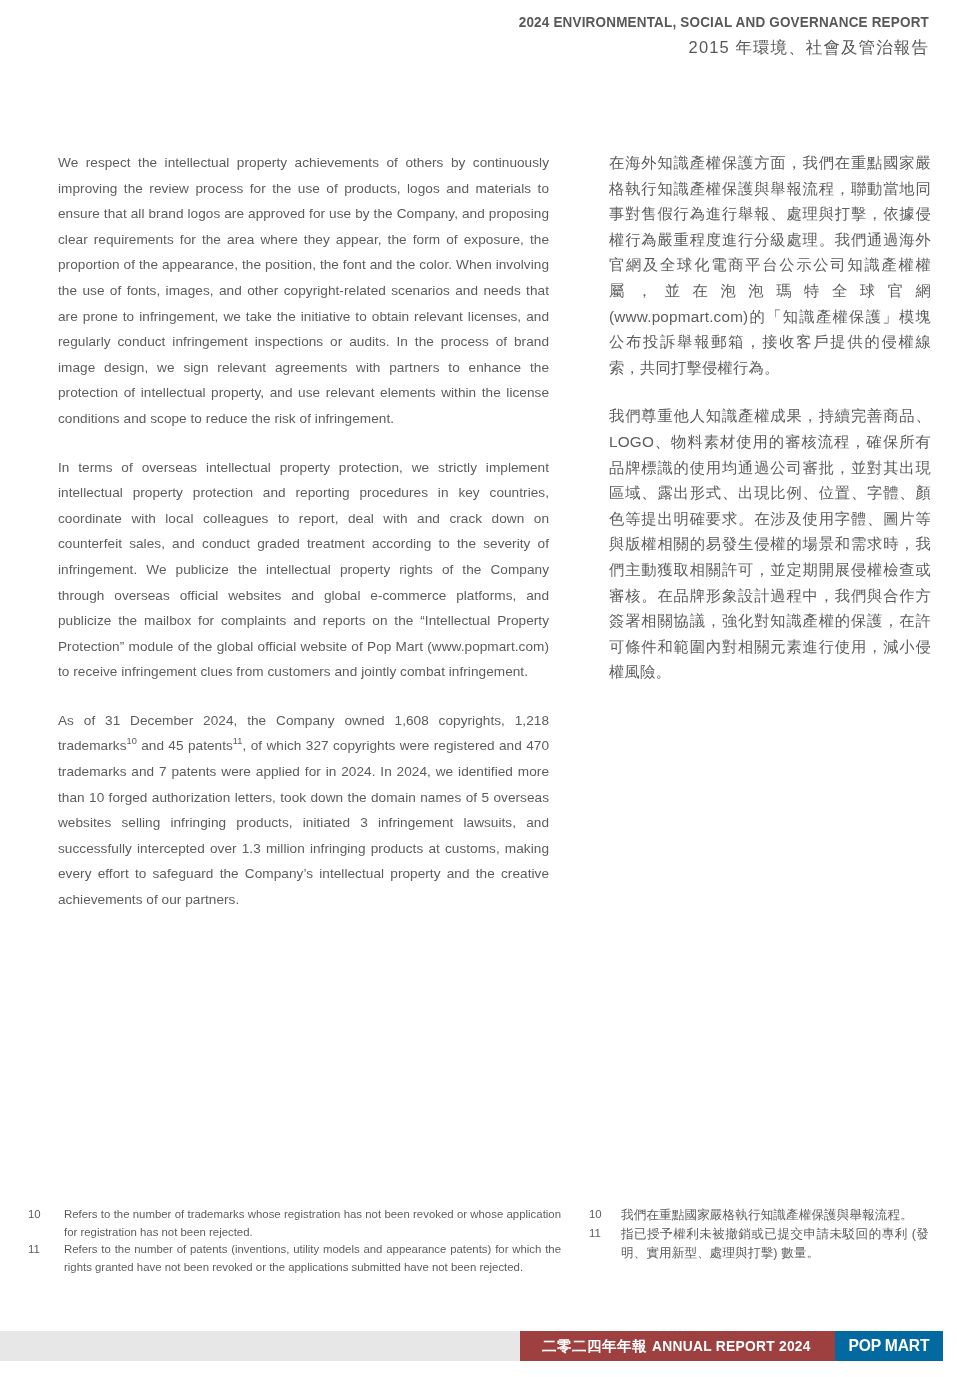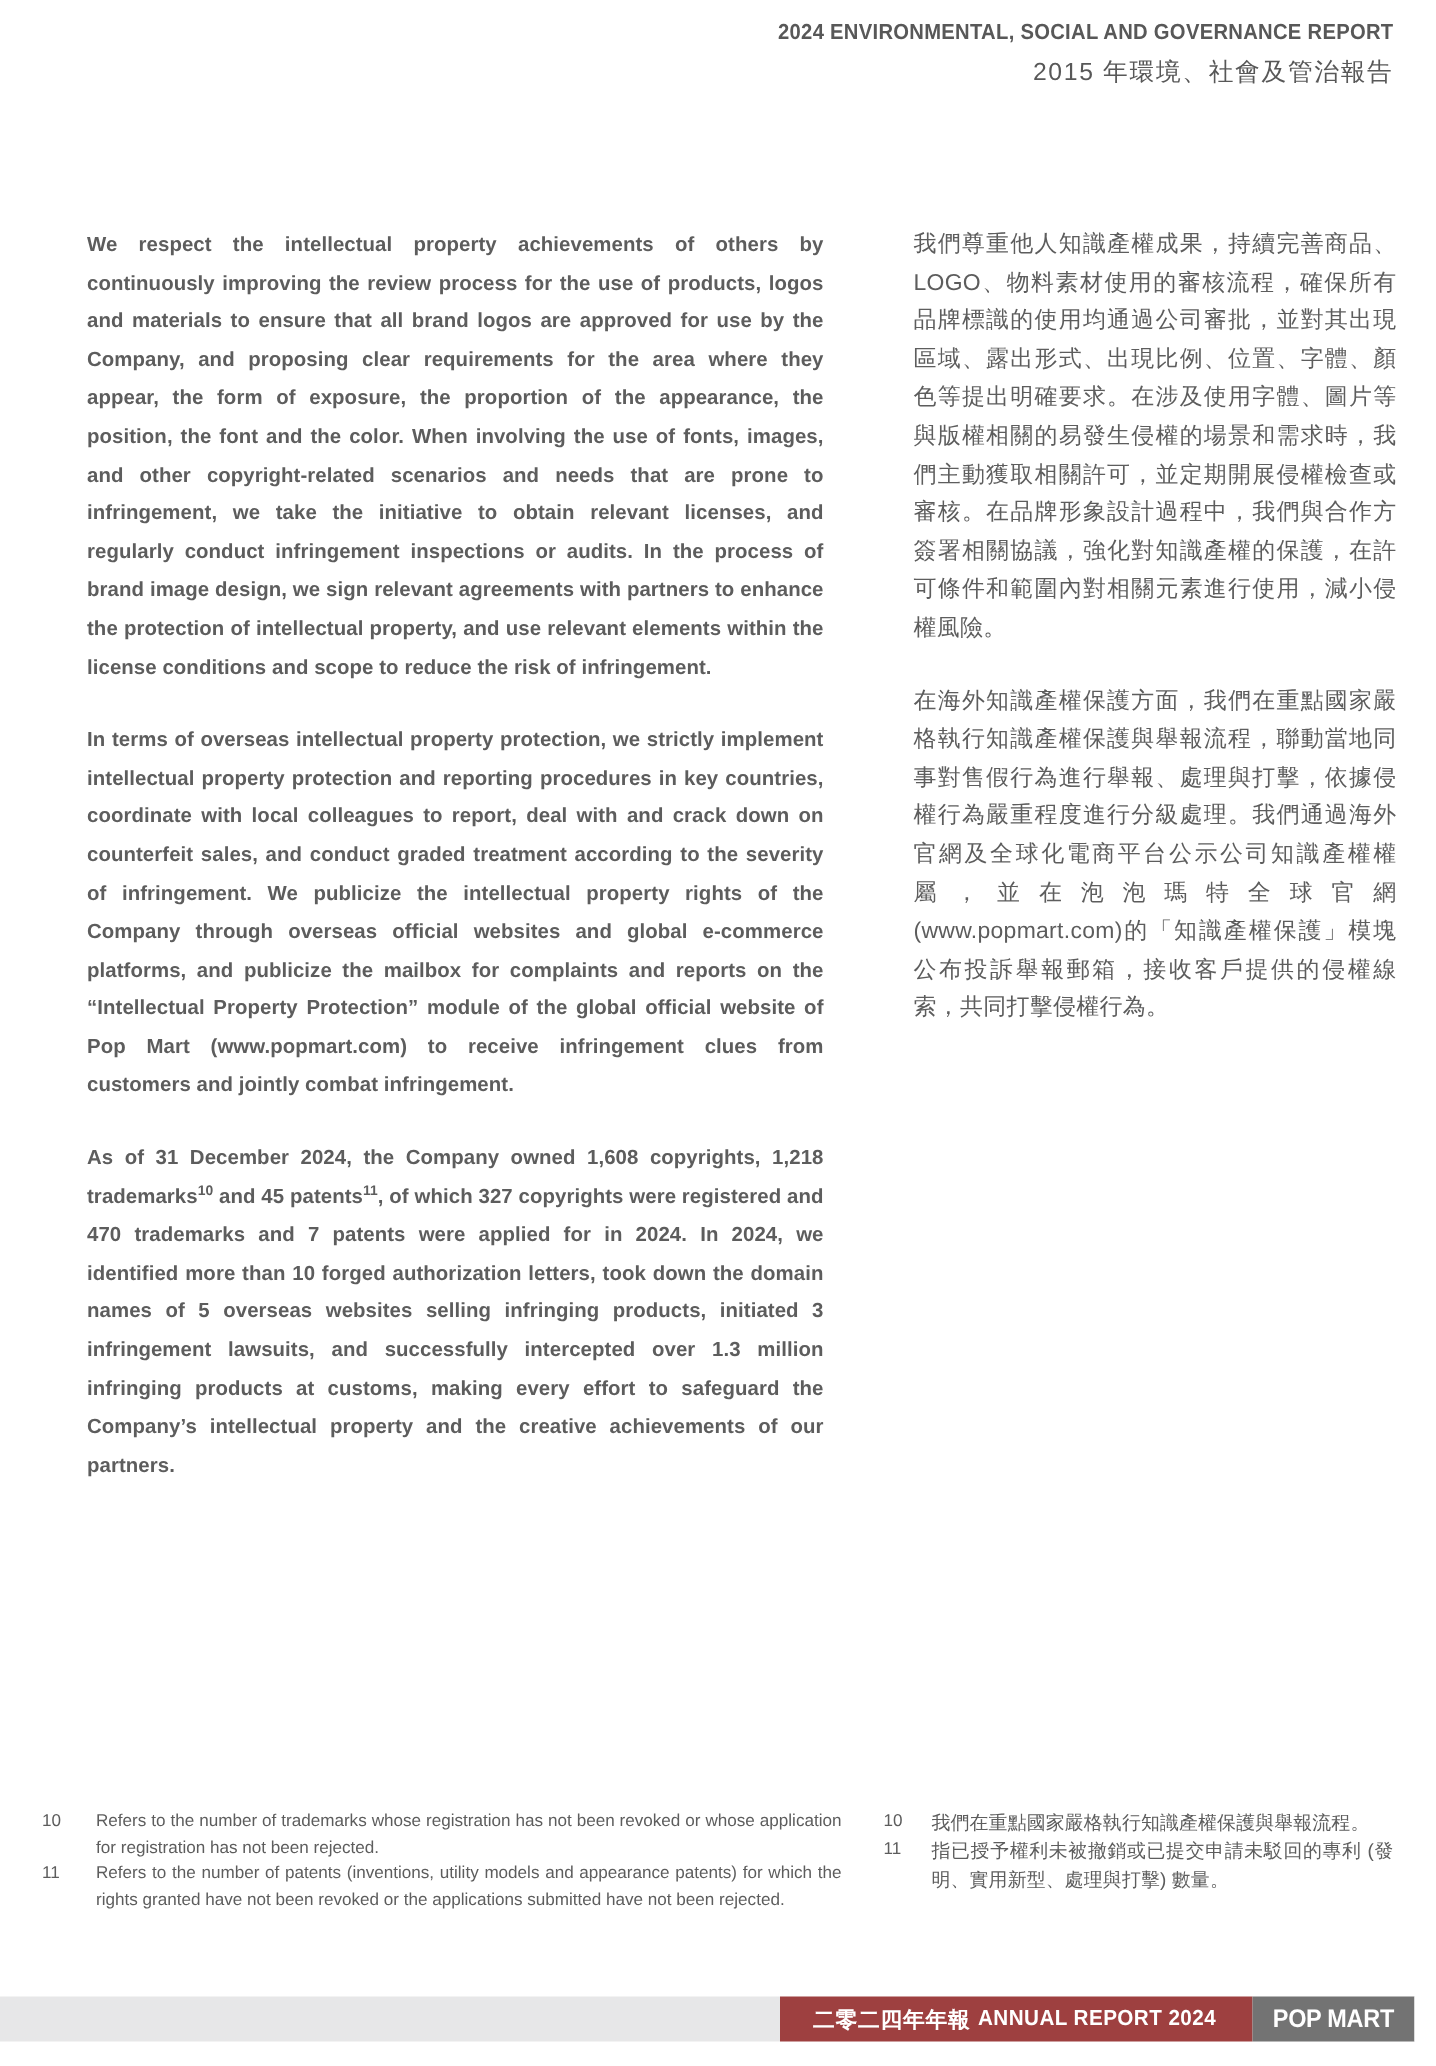--- a/index.html
+++ b/index.html
@@ -56,21 +56,20 @@
   .col-zh { width: 322px; }
 
   .para-en {
     font-size: 13.6px;
     line-height: 25.6px;
     text-align: justify;
     text-align-last: left;
     color: #5d5d5d;
     margin-bottom: 23px;
     letter-spacing: 0.05px;
-    font-weight: bold;
   }
   .para-en:last-child { margin-bottom: 0; }
 
   .para-zh {
     font-size: 15.3px;
     line-height: 25.6px;
     text-align: justify;
     text-align-last: left;
     color: #5d5d5d;
     margin-bottom: 23px;
@@ -152,21 +151,21 @@
     letter-spacing: 0.5px;
     margin-right: 5px;
     text-align: center;
   }
   .footer-bar-en {
     font-size: 14.5px;
     transform: scaleX(0.95);
     transform-origin: left center;
   }
   .footer-logo {
-    background: #737373;
+    background: #0369a1;
     color: #ffffff;
     display: flex;
     align-items: center;
     justify-content: center;
     padding: 0 10px;
     font-size: 17px;
     font-weight: bold;
     letter-spacing: -0.2px;
     font-stretch: condensed;
     transform-origin: center;
@@ -185,22 +184,22 @@
 
 <div class="content">
 
   <div class="col-en">
     <p class="para-en">We respect the intellectual property achievements of others by continuously improving the review process for the use of products, logos and materials to ensure that all brand logos are approved for use by the Company, and proposing clear requirements for the area where they appear, the form of exposure, the proportion of the appearance, the position, the font and the color. When involving the use of fonts, images, and other copyright-related scenarios and needs that are prone to infringement, we take the initiative to obtain relevant licenses, and regularly conduct infringement inspections or audits. In the process of brand image design, we sign relevant agreements with partners to enhance the protection of intellectual property, and use relevant elements within the license conditions and scope to reduce the risk of infringement.</p>
     <p class="para-en">In terms of overseas intellectual property protection, we strictly implement intellectual property protection and reporting procedures in key countries, coordinate with local colleagues to report, deal with and crack down on counterfeit sales, and conduct graded treatment according to the severity of infringement. We publicize the intellectual property rights of the Company through overseas official websites and global e-commerce platforms, and publicize the mailbox for complaints and reports on the “Intellectual Property Protection” module of the global official website of Pop Mart (www.popmart.com) to receive infringement clues from customers and jointly combat infringement.</p>
     <p class="para-en"><span>As of 31 December 2024, the Company owned 1,608 copyrights, 1,218 trademarks</span><sup>10</sup><span> and 45 patents</span><sup>11</sup><span>, of which 327 copyrights were registered and 470 trademarks and 7 patents were applied for in 2024. In 2024, we identified more than 10 forged authorization letters, took down the domain names of 5 overseas websites selling infringing products, initiated 3 infringement lawsuits, and successfully intercepted over 1.3 million infringing products at customs, making every effort to safeguard the Company’s intellectual property and the creative achievements of our partners.</span></p>
   </div>
 
   <div class="col-zh">
+    <p class="para-zh">在海外知識產權保護方面，我們在重點國家嚴格執行知識產權保護與舉報流程，聯動當地同事對售假行為進行舉報、處理與打擊，依據侵權行為嚴重程度進行分級處理。我們通過海外官網及全球化電商平台公示公司知識產權權屬，並在泡泡瑪特全球官網(www.popmart.com)的「知識產權保護」模塊公布投訴舉報郵箱，接收客戶提供的侵權線索，共同打擊侵權行為。</p>
     <p class="para-zh">我們尊重他人知識產權成果，持續完善商品、LOGO、物料素材使用的審核流程，確保所有品牌標識的使用均通過公司審批，並對其出現區域、露出形式、出現比例、位置、字體、顏色等提出明確要求。在涉及使用字體、圖片等與版權相關的易發生侵權的場景和需求時，我們主動獲取相關許可，並定期開展侵權檢查或審核。在品牌形象設計過程中，我們與合作方簽署相關協議，強化對知識產權的保護，在許可條件和範圍內對相關元素進行使用，減小侵權風險。</p>
-    <p class="para-zh">在海外知識產權保護方面，我們在重點國家嚴格執行知識產權保護與舉報流程，聯動當地同事對售假行為進行舉報、處理與打擊，依據侵權行為嚴重程度進行分級處理。我們通過海外官網及全球化電商平台公示公司知識產權權屬，並在泡泡瑪特全球官網(www.popmart.com)的「知識產權保護」模塊公布投訴舉報郵箱，接收客戶提供的侵權線索，共同打擊侵權行為。</p>
   </div>
 
 </div>
 
 <div class="footnotes">
 
   <div class="fn-col-en">
     <div class="fn-item">
       <div class="fn-num">10</div>
       <div class="fn-text-en">Refers to the number of trademarks whose registration has not been revoked or whose application for registration has not been rejected.</div>

